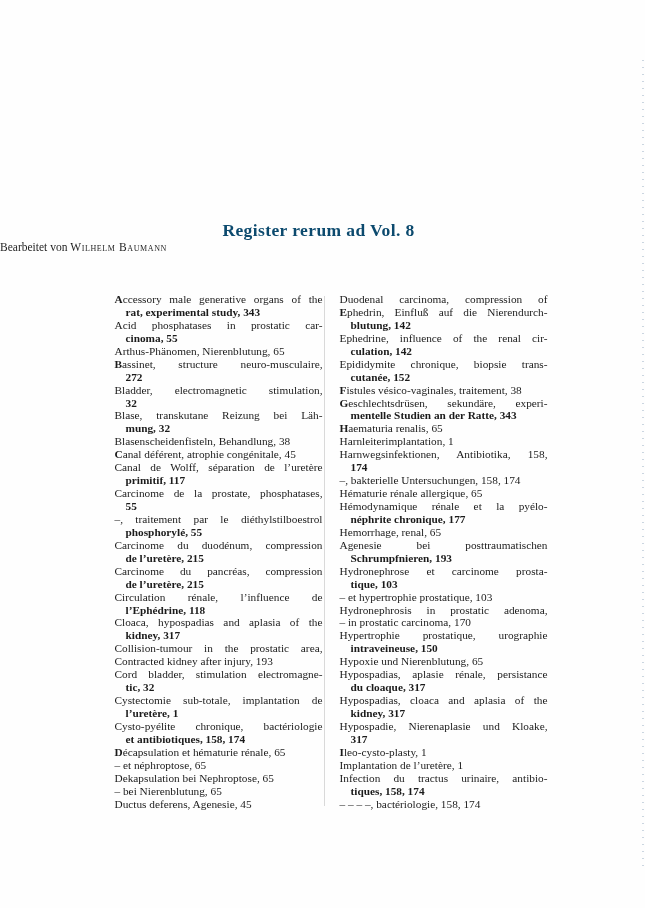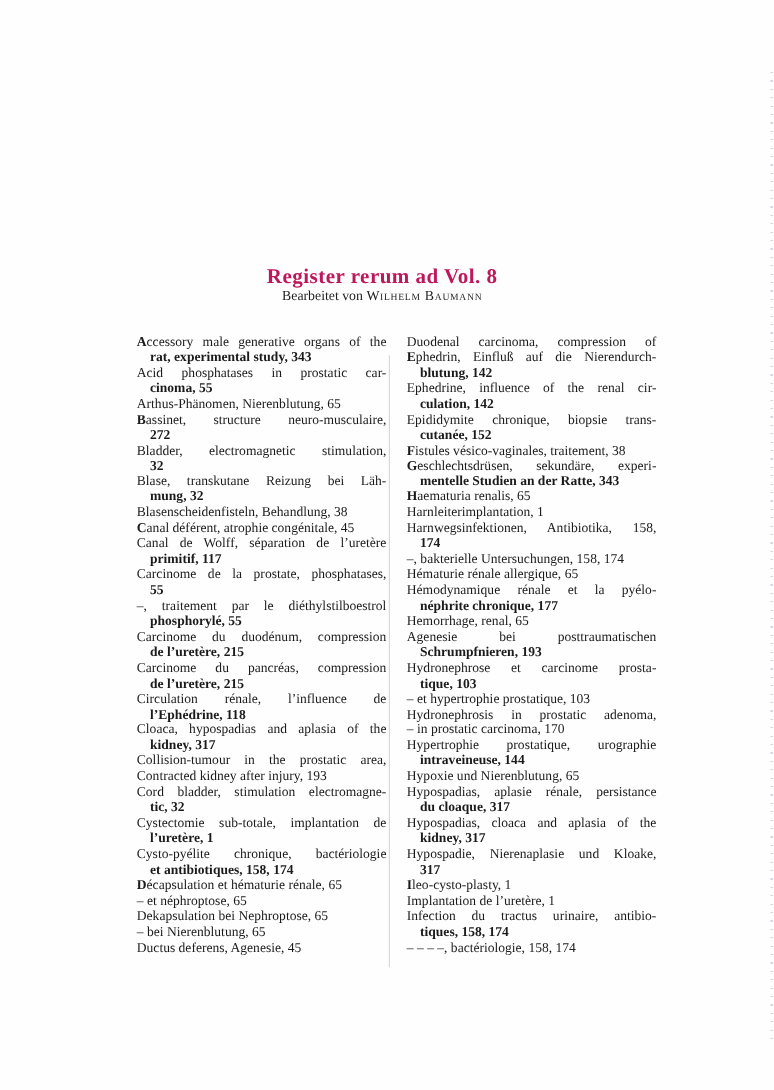--- a/index.html
+++ b/index.html
@@ -16,39 +16,39 @@
     background: #fefefe;
     overflow: hidden;
   }
   .title {
     position: absolute;
     top: 208px; left: 0; right: 8px;
     text-align: center;
     font-size: 17.5px;
     font-weight: bold;
     letter-spacing: 0.4px;
-    color: #be185d;
+    color: #0c4a6e;
   }
   .subtitle {
     position: absolute;
     top: 241px; left: 0; right: 8px;
-    text-align: center;
     font-size: 11.5px;
     color: #1e1e1e;
   }
   .subtitle .sc {
     font-variant: small-caps;
     letter-spacing: 0.6px;
   }
   .columns {
     position: absolute;
-    top: 279px; left: 114px;
+    top: 293px; left: 114px;
     width: 434px;
     display: flex;
     gap: 17px;
+    justify-content: center;
   }
   .col {
     width: 208px;
     flex: none;
     font-size: 11.3px;
     line-height: 12.93px;
   }
   .entry { margin: 0; }
   .line { text-align: left; white-space: normal; }
   .line.j { text-align: justify; text-align-last: justify; }
@@ -232,21 +232,21 @@
           <div class="line">– et hypertrophie prostatique, 103</div>
         </div>
         <div class="entry">
           <div class="line j">Hydronephrosis in prostatic adenoma,</div>
         </div>
         <div class="entry">
           <div class="line">– in prostatic carcinoma, 170</div>
         </div>
         <div class="entry">
           <div class="line j">Hypertrophie prostatique, urographie</div>
-          <div class="line cont">intraveineuse, 144</div>
+          <div class="line cont">intraveineuse, 150</div>
         </div>
         <div class="entry">
           <div class="line">Hypoxie und Nierenblutung, 65</div>
         </div>
         <div class="entry">
           <div class="line j">Hypospadias, aplasie rénale, persistance</div>
           <div class="line cont">du cloaque, 317</div>
         </div>
         <div class="entry">
           <div class="line j">Hypospadias, cloaca and aplasia of the</div>

